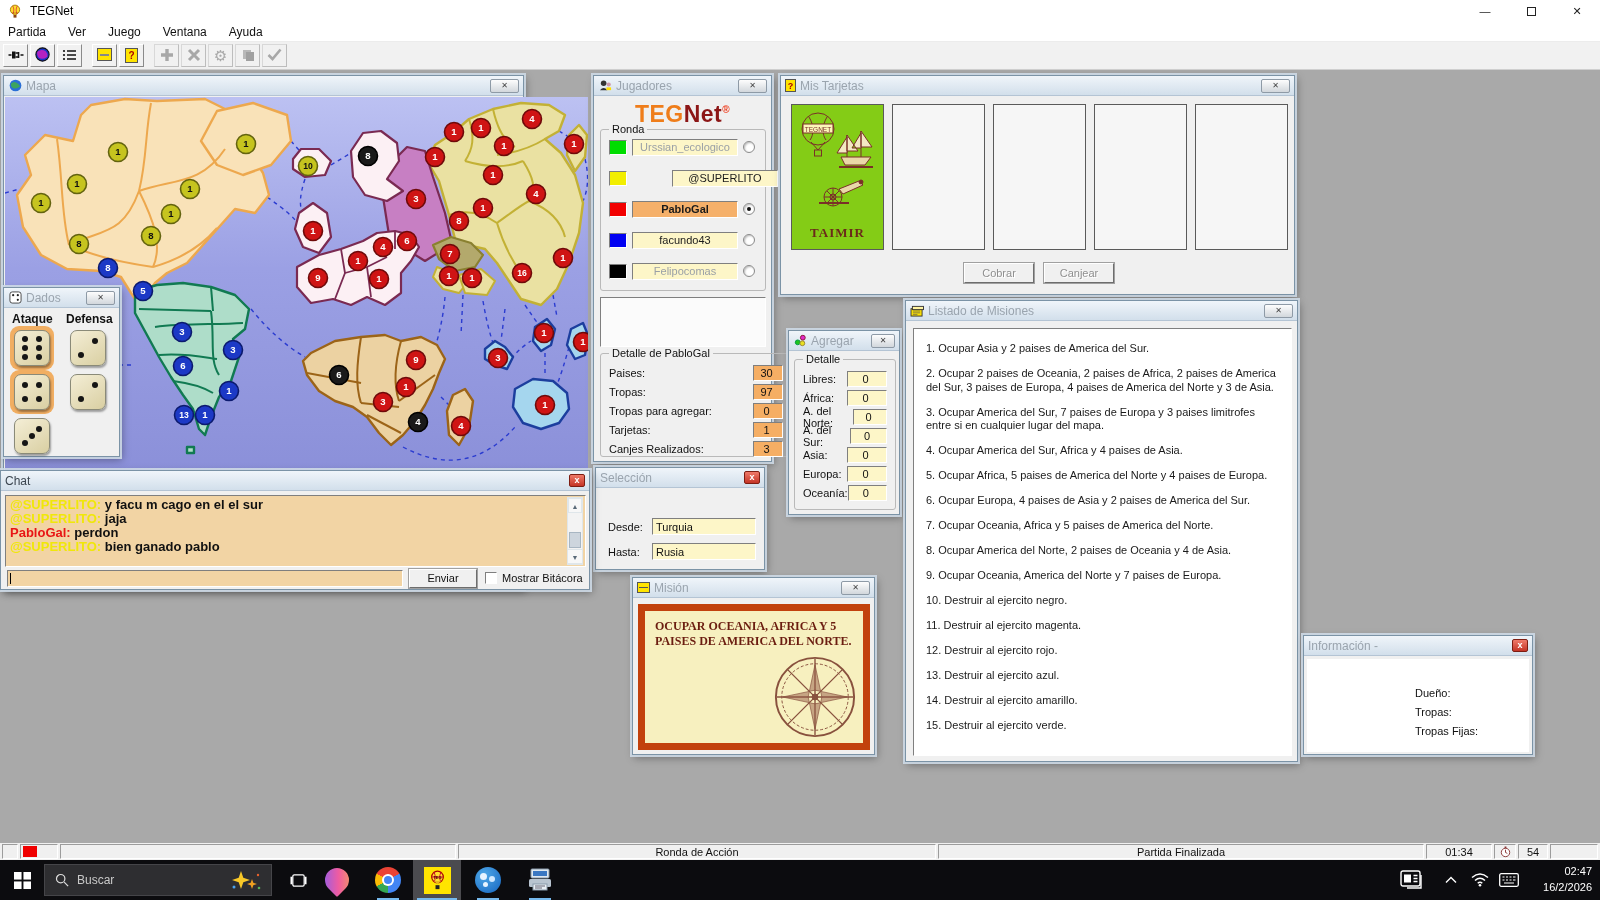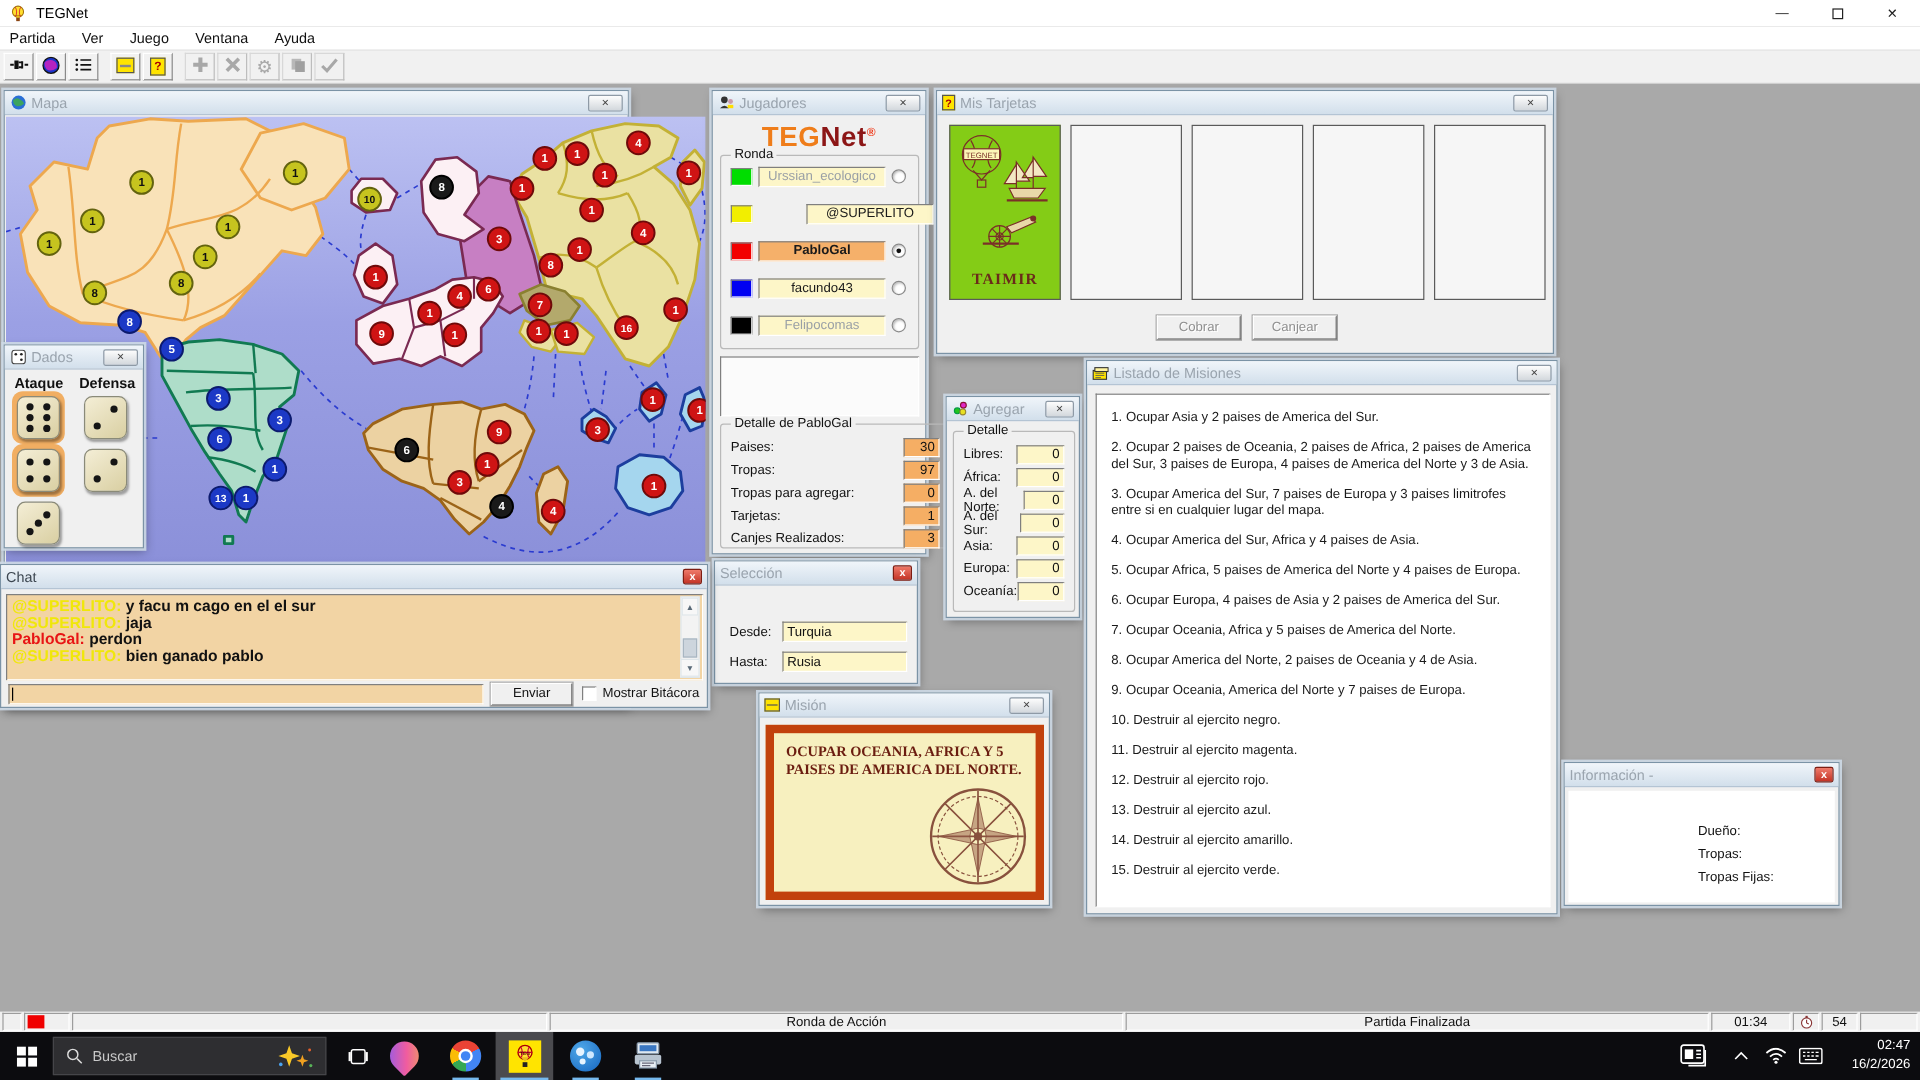--- a/index.html
+++ b/index.html
@@ -36,21 +36,21 @@
 
 .logo{font-weight:bold;font-size:23px;text-align:center;letter-spacing:.5px}
 .logo .t1{color:#ef7d1a}.logo .t2{color:#8c1616}.logo .rg{color:#ef3a1a;font-size:10px;vertical-align:super}
 .prow{position:absolute;left:8px;display:flex;align-items:center;gap:5px;height:18px}
 .swatch{width:18px;height:15px;border:1px solid;border-color:#7f7f7f #fff #fff #7f7f7f}
 .pname{width:106px;height:17px;font-size:11px;text-align:center;line-height:15px}
 .radio{width:12px;height:12px;border-radius:50%;background:#fff;border:1px solid #8a8a8a;box-shadow:inset 1px 1px 2px #bbb;position:relative}
 .radio.sel::after{content:"";position:absolute;left:3px;top:3px;width:4px;height:4px;border-radius:50%;background:#111}
 .drow{position:absolute;left:8px;right:8px;height:17px;display:flex;align-items:center}
 .drow .dl{font-size:11px}
-.drow .dv{margin-left:auto;height:16px;font-size:11px;text-align:right;padding:1px 3px 0 0;line-height:13px}
+.drow .dv{margin-left:auto;height:16px;font-size:11px;text-align:center;padding:1px 3px 0 0;line-height:13px}
 
 .slot{position:absolute;top:28px;width:93px;height:146px;background:#f6f6f6;border:1px solid #5a5a5a}
 .slot.card{background:#84cc16;display:flex;flex-direction:column;align-items:center}
 .cardname{font-family:"Liberation Serif",serif;font-weight:bold;font-size:13px;color:#6b2a1a;letter-spacing:1px;margin-top:auto;margin-bottom:8px}
 
 .mitem{font-size:11px;line-height:13.5px;margin-bottom:11.5px;color:#1a1a1a}
 
 .cmsg{font-weight:bold;font-size:13px;line-height:14px;padding-left:4px}
 .n-yellow{color:#f0e70a}.n-red{color:#e81515}
 

